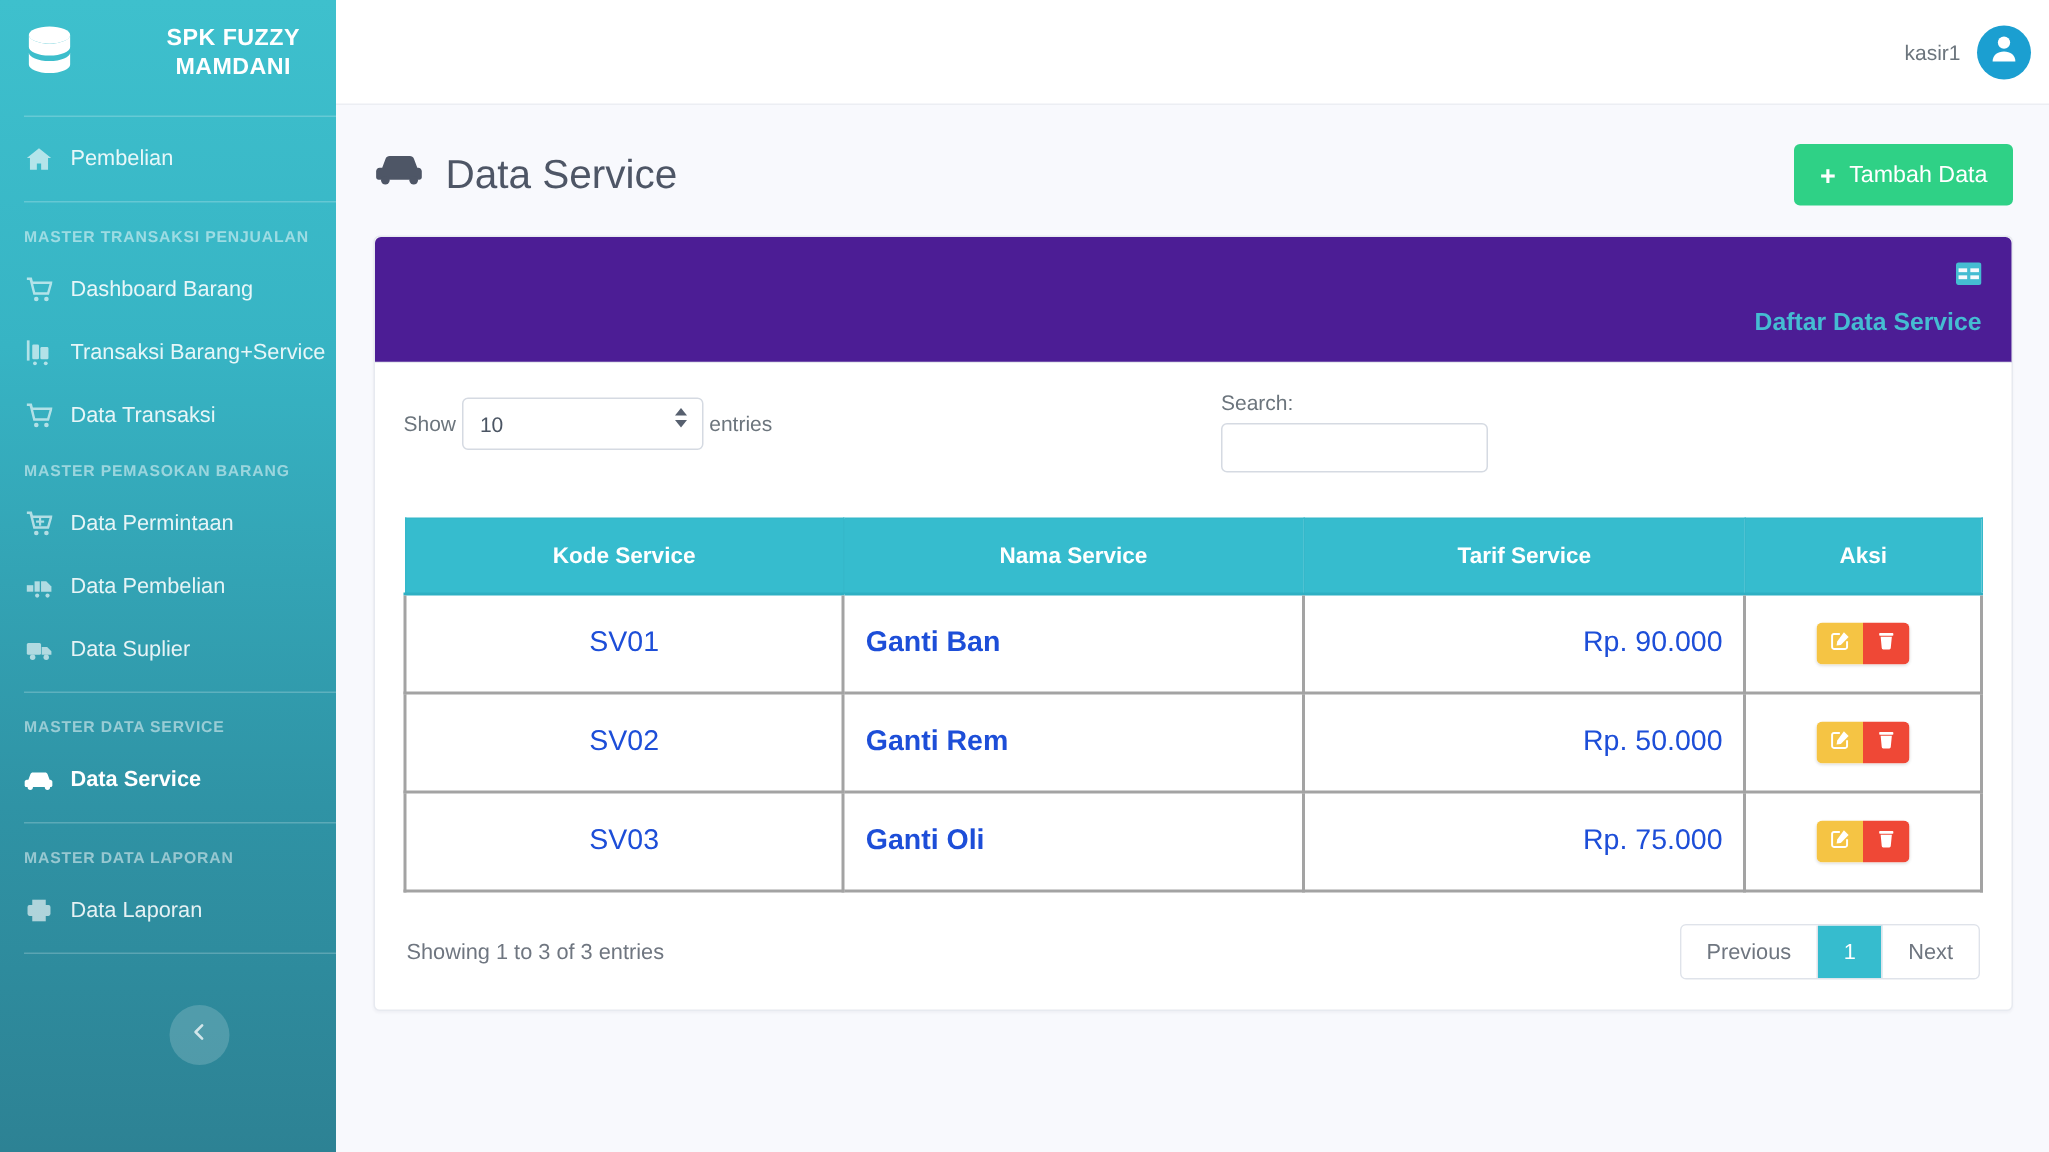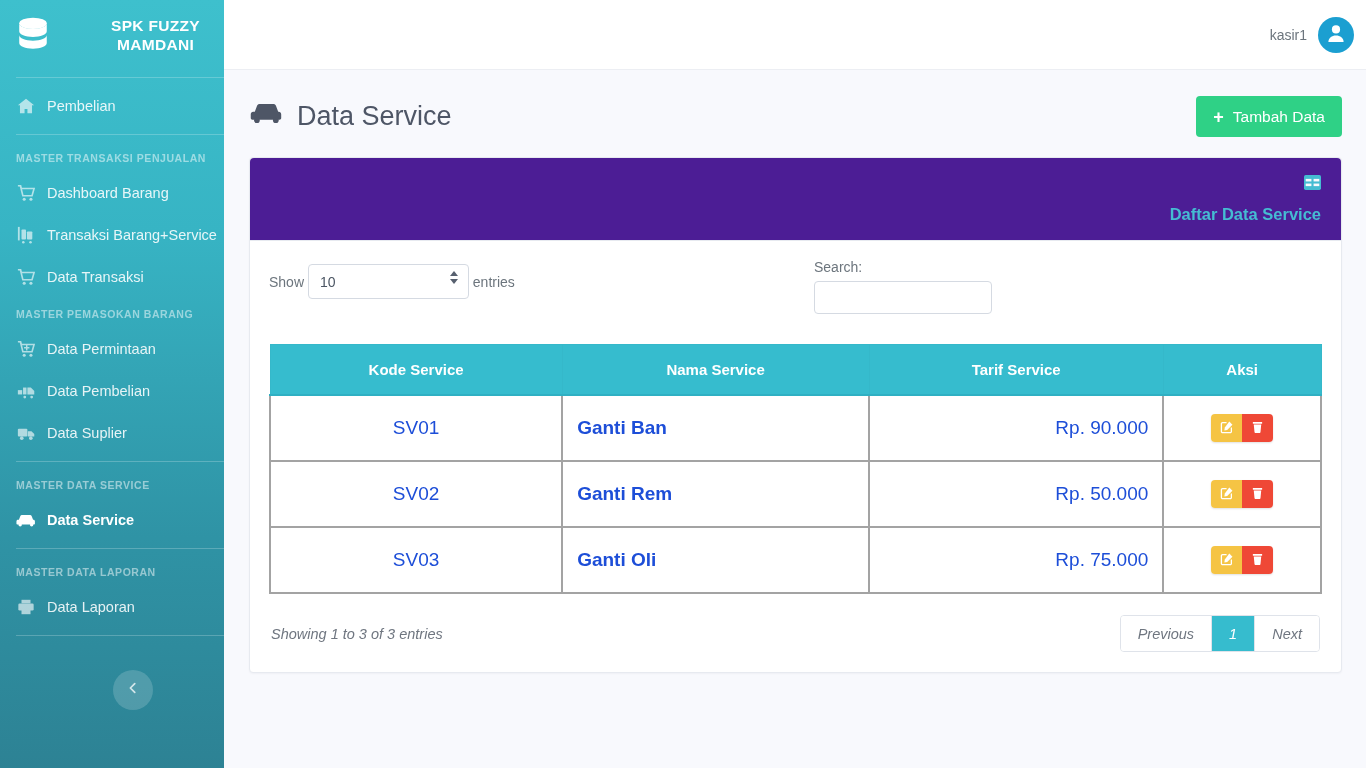--- a/index.html
+++ b/index.html
@@ -203,21 +203,21 @@
   .btn-edit, .btn-del {
     width: 31px; height: 28px;
     display: flex; align-items: center; justify-content: center;
     cursor: pointer; border: none;
   }
   .btn-edit { background: #f5c444; }
   .btn-del  { background: #ef4836; }
 
   .dt-bottom {
     display: flex; align-items: center; justify-content: space-between;
-    margin-top: 21px; padding: 0 2px; font-style: italic;
+    margin-top: 21px; padding: 0 2px;
   }
   .dt-info { font-size: 14.5px; color: #6f7680; }
   .pagination {
     display: flex; border: 1px solid #dfe3ea; border-radius: 4px;
     overflow: hidden; background: #fff;
   }
   .pg {
     padding: 0 17px; height: 35px;
     display: flex; align-items: center;
     font-size: 14.5px; color: #6f7680;

